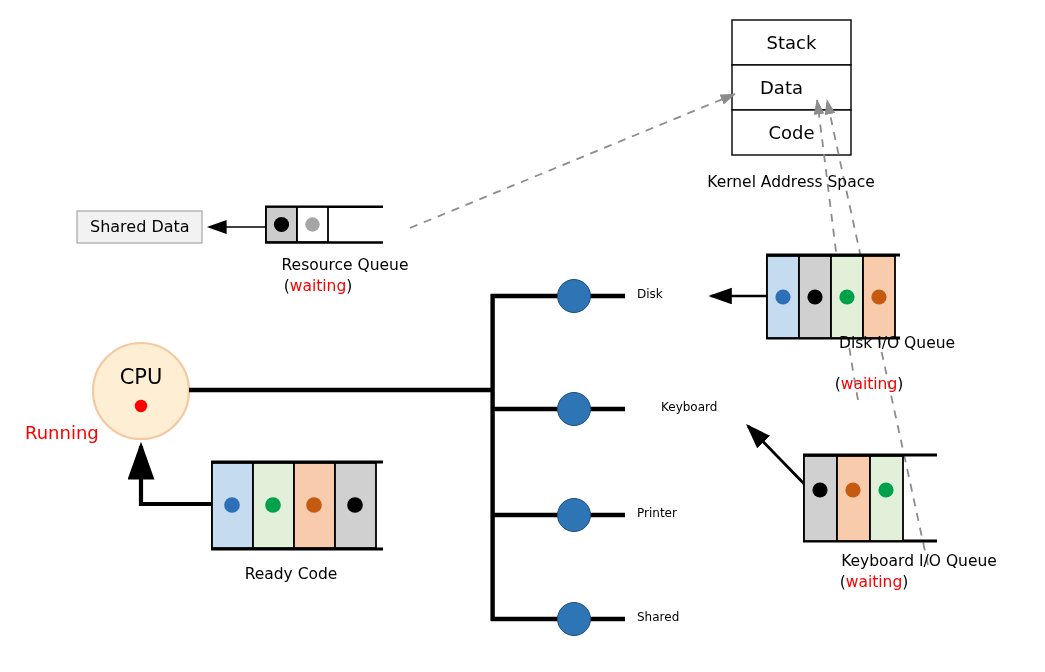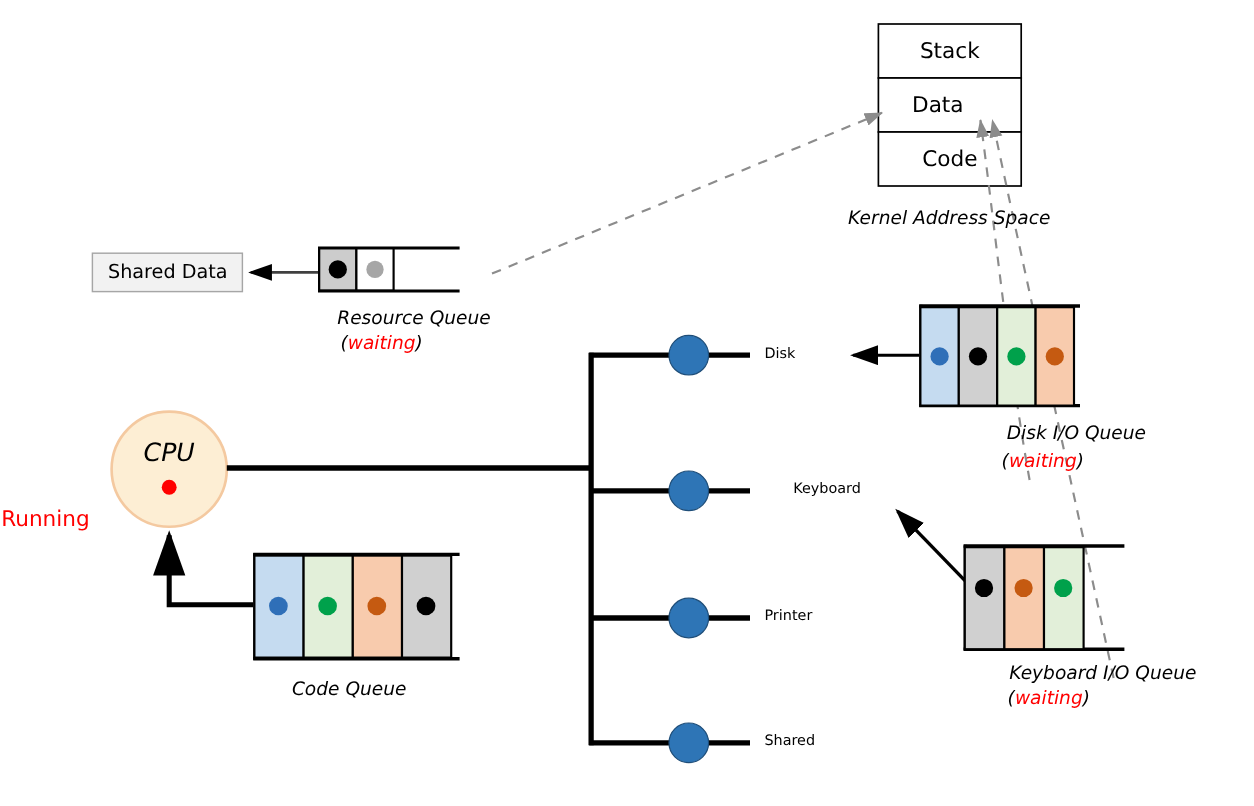--- a/index.html
+++ b/index.html
@@ -23,21 +23,21 @@
     width: 1045px;
     height: 672px;
     pointer-events: none;
   }
   .lbl {
     position: absolute;
     font-family: "DejaVu Sans", sans-serif;
     color: #000000;
     white-space: nowrap;
   }
-  .lbl.center { transform: translateX(-50%); font-style: italic; }
+  .lbl.center { transform: translateX(-50%); }
   .red { color: #ff0000; }
   .cap { font-size: 15.5px; line-height: 21px; }
   .devlbl { font-size: 12px; }
   .boxtxt {
     position: absolute;
     font-size: 18px;
     text-align: center;
     color: #000;
   }
 </style>
@@ -167,30 +167,30 @@
   <div class="lbl cap center" style="left:791px; top:172px;">Kernel Address Space</div>
 
   <div class="lbl" style="left:90px; top:217px; font-size:16px;">Shared Data</div>
 
   <div class="lbl cap center" style="left:345px; top:255px;text-align:right;">Resource Queue</div>
   <div class="lbl cap center" style="left:318px; top:276px;">
     <span>(</span><span class="red">waiting</span><span>)</span>
   </div>
 
   <div class="lbl center" style="left:141px; top:365px; font-size:21px;">CPU</div>
-  <div class="lbl red" style="left:1px; top:422px; font-size:18px;">Running</div>
+  <div class="lbl red" style="left:25px; top:422px; font-size:18px;">Running</div>
 
-  <div class="lbl cap center" style="left:291px; top:564px;">Code Queue</div>
+  <div class="lbl cap center" style="left:291px; top:564px;">Ready Code</div>
 
   <div class="lbl devlbl" style="left:637px; top:287px;">Disk</div>
   <div class="lbl devlbl" style="left:661px; top:400px;">Keyboard</div>
   <div class="lbl devlbl" style="left:637px; top:506px;">Printer</div>
   <div class="lbl devlbl" style="left:637px; top:610px;">Shared</div>
 
-  <div class="lbl cap center" style="left:897px; top:351px;">Disk I/O Queue</div>
+  <div class="lbl cap center" style="left:897px; top:333px;">Disk I/O Queue</div>
   <div class="lbl cap center" style="left:869px; top:374px;">
     <span>(</span><span class="red">waiting</span><span>)</span>
   </div>
 
   <div class="lbl cap center" style="left:919px; top:551px;">Keyboard I/O Queue</div>
   <div class="lbl cap center" style="left:874px; top:572px;">
     <span>(</span><span class="red">waiting</span><span>)</span>
   </div>
 
 </div>

